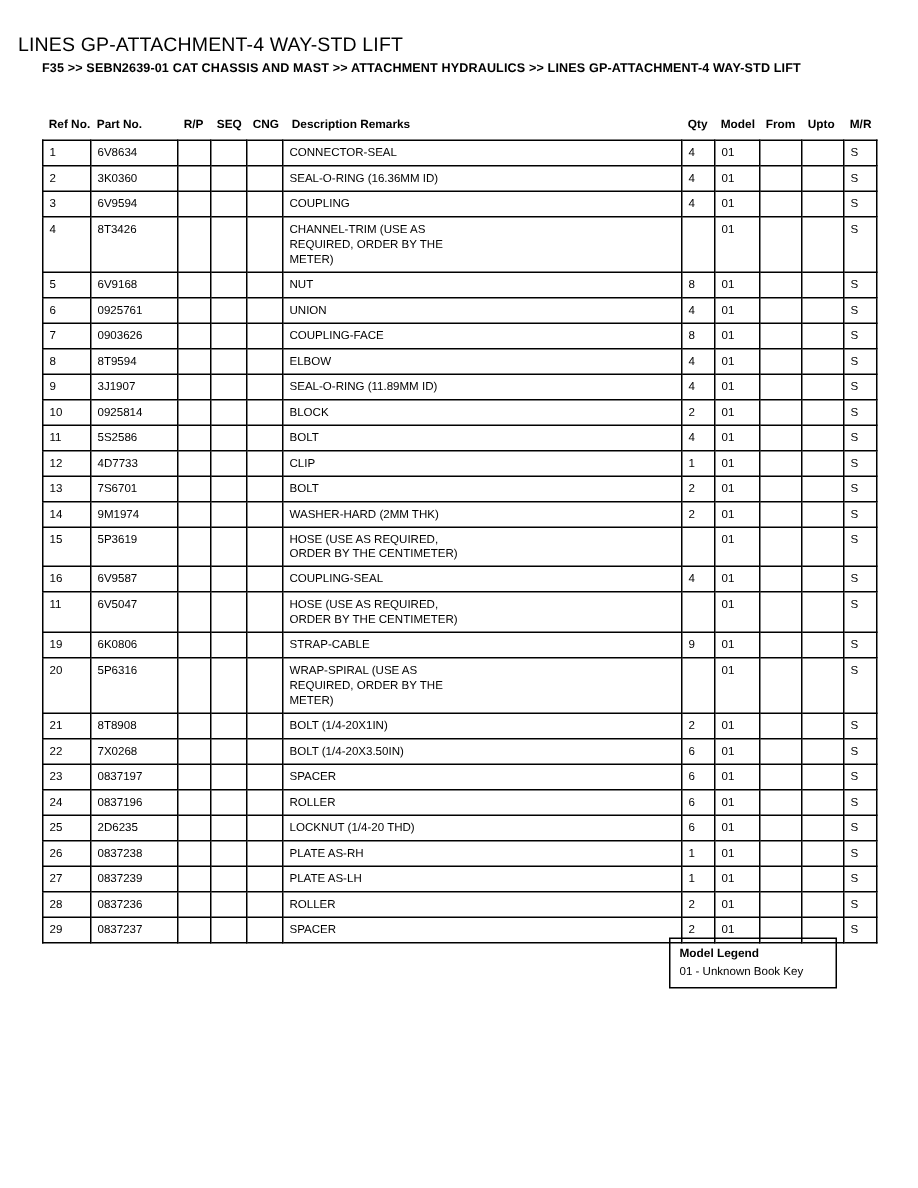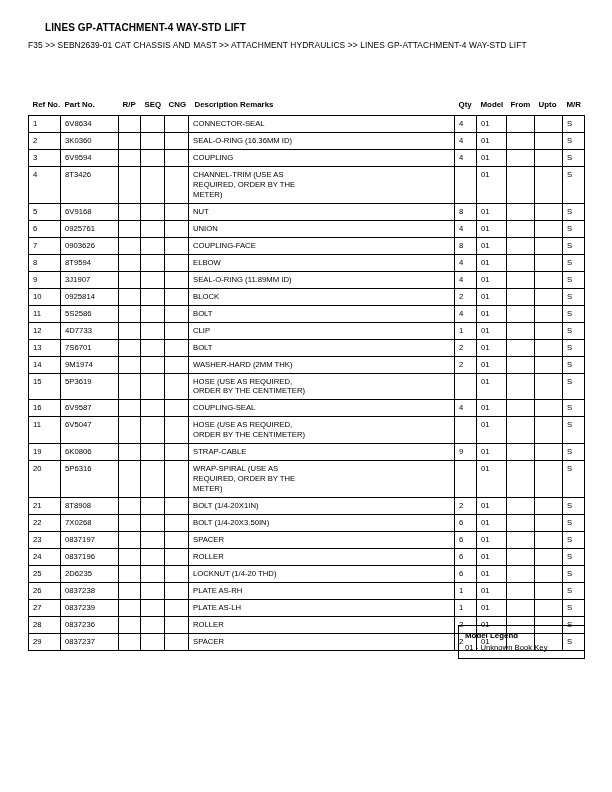--- a/index.html
+++ b/index.html
@@ -17,39 +17,39 @@
   }
   .page {
     position: relative;
     width: 612px;
     height: 792px;
     padding: 0;
     box-sizing: border-box;
   }
   .doc-title {
     position: absolute;
-    left: 45px;
+    left: 12px;
     top: 22px;
-    font-size: 10px;
-    font-weight: bold;
+    font-size: 13px;
+    font-weight: normal;
     letter-spacing: 0.1px;
   }
   .breadcrumb {
     position: absolute;
     left: 28px;
     top: 40px;
     font-size: 8.4px;
-    font-weight: normal;
+    font-weight: bold;
     letter-spacing: 0.1px;
     width: 560px;
   }
   table.parts {
     position: absolute;
     left: 28px;
-    top: 100px;
+    top: 78px;
     width: 556px;
     border-collapse: collapse;
     font-size: 7.7px;
     table-layout: fixed;
   }
   table.parts col.c-ref   { width: 32px; }
   table.parts col.c-part  { width: 58px; }
   table.parts col.c-rp    { width: 22px; }
   table.parts col.c-seq   { width: 24px; }
   table.parts col.c-cng   { width: 24px; }
@@ -74,23 +74,23 @@
     padding: 3px 4px 3px 4px;
     vertical-align: top;
     line-height: 1.28;
     height: 10px;
   }
   .desc-line { display: block; }
   .hdr-row th.h-desc { padding-left: 6px; margin-top: 35px; }
 
   .legend {
     position: absolute;
-    left: 458px;
+    left: 446px;
     top: 625px;
-    width: 127px;
+    width: 112px;
     border: 1px solid #000000;
     box-sizing: border-box;
     font-size: 7.7px;
   }
   .legend-title {
     font-weight: bold;
     padding: 5px 6px 3px 6px;
     font-size: 7.9px;
   }
   .legend-item {

